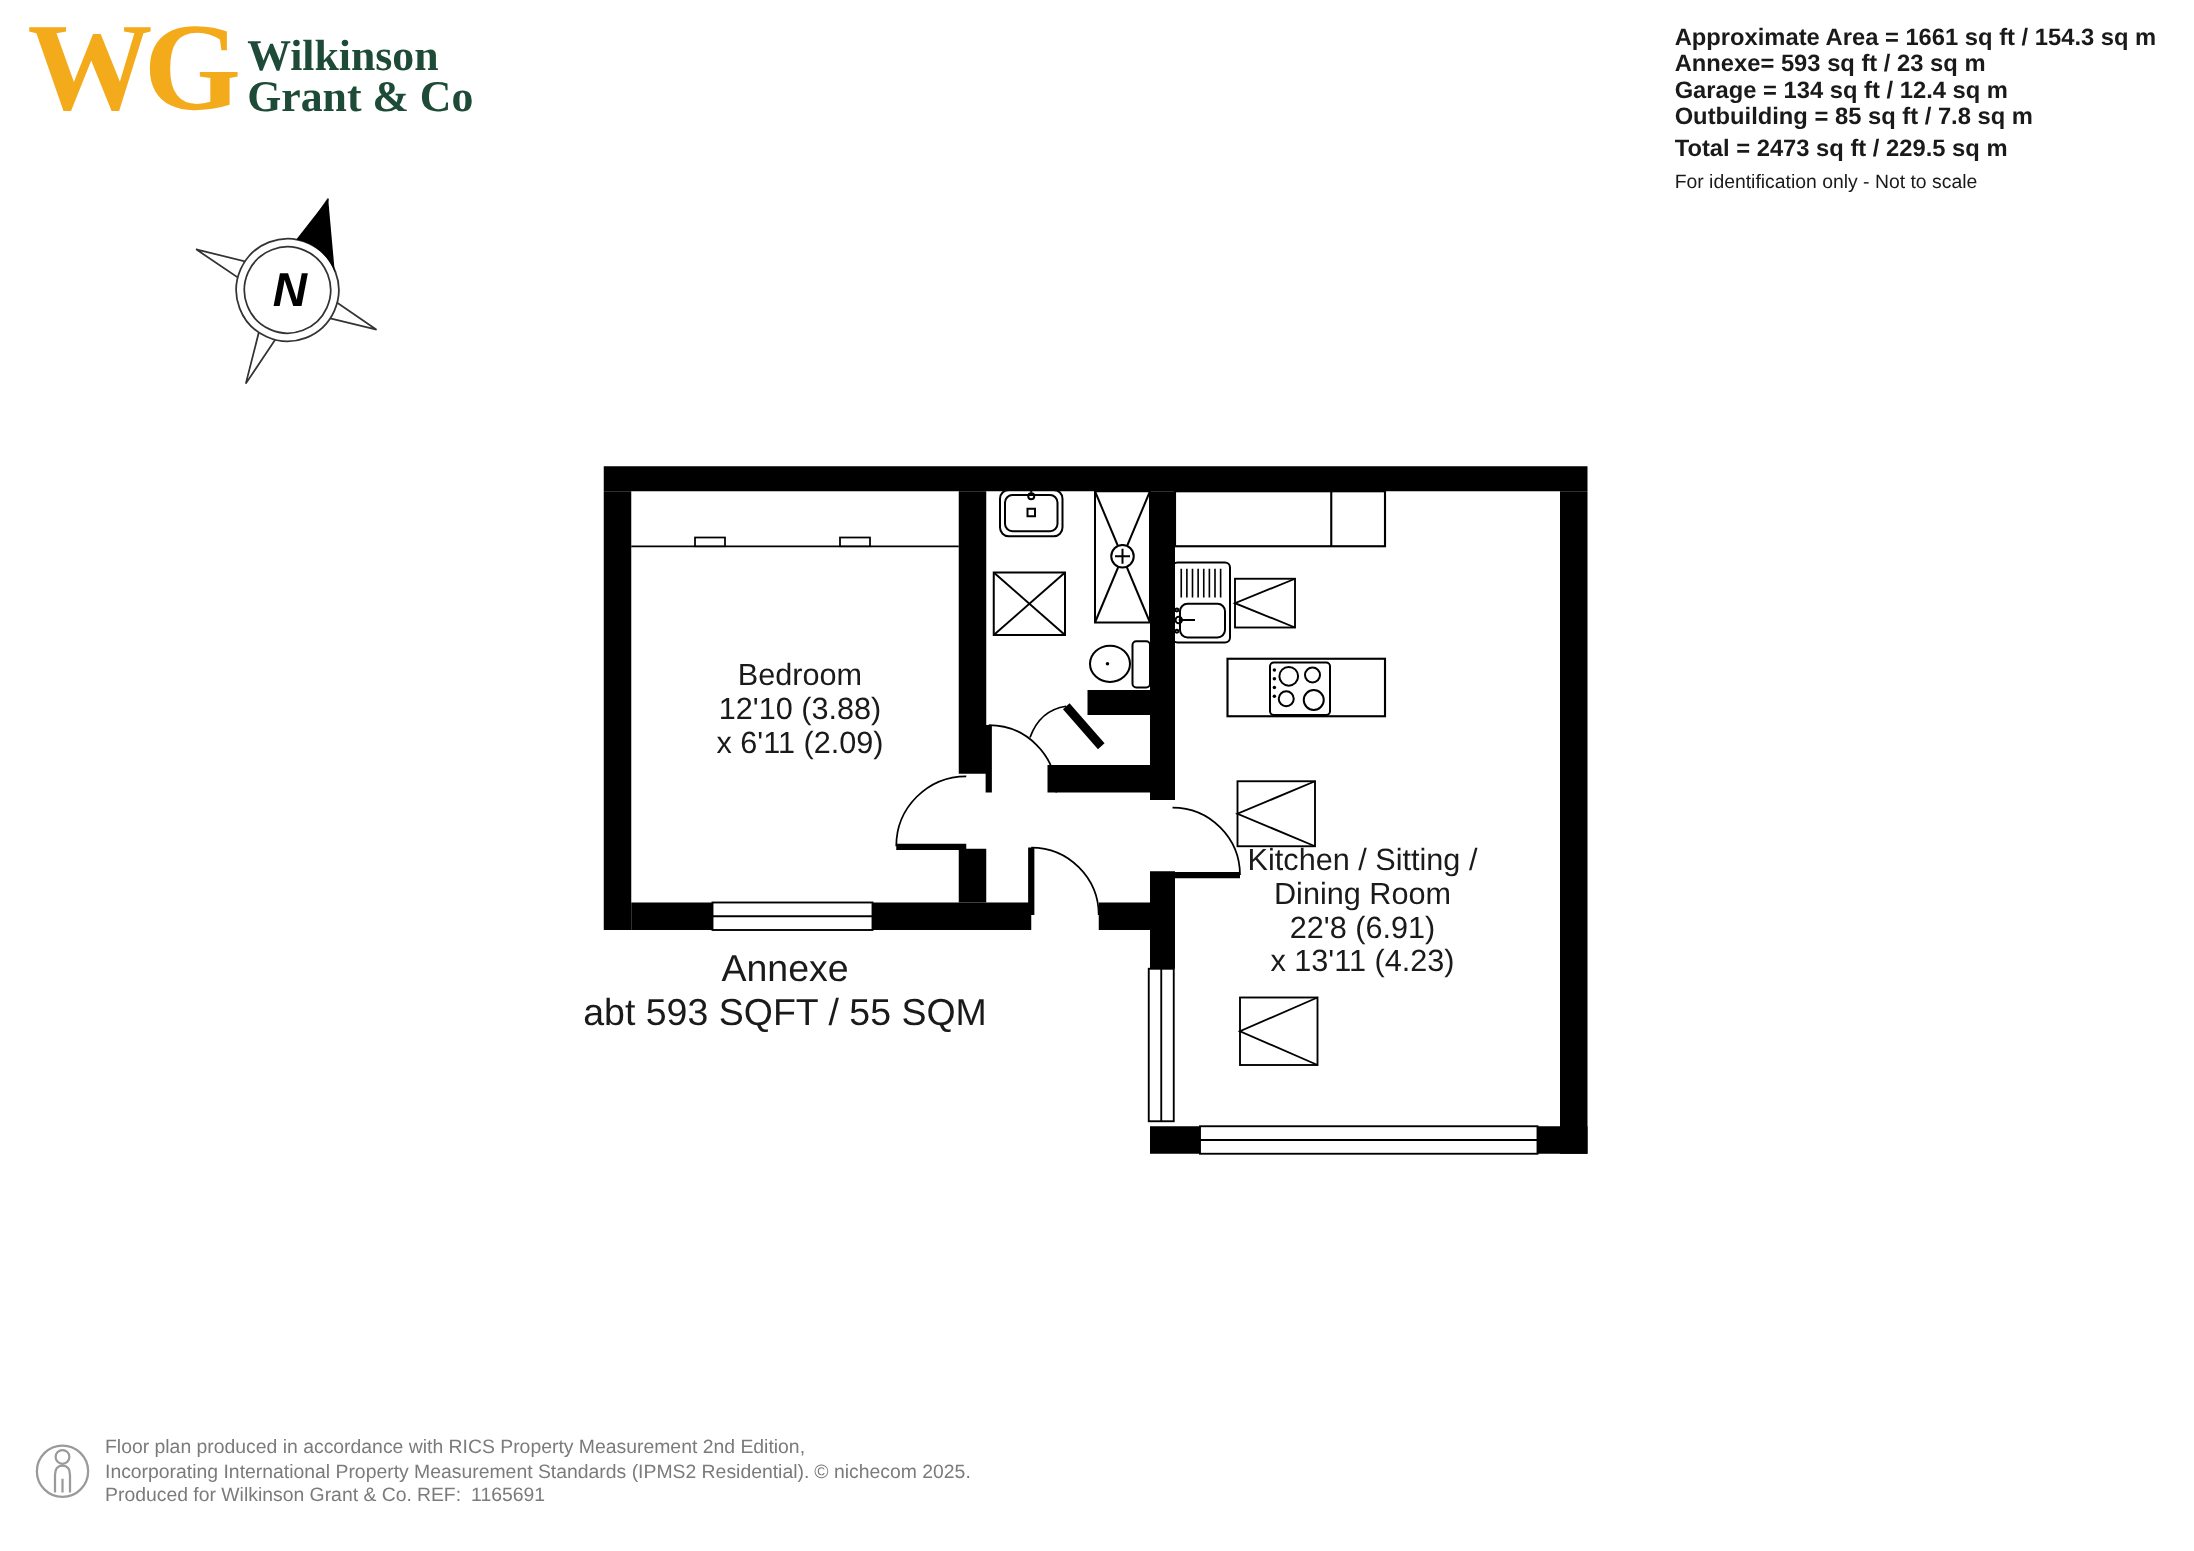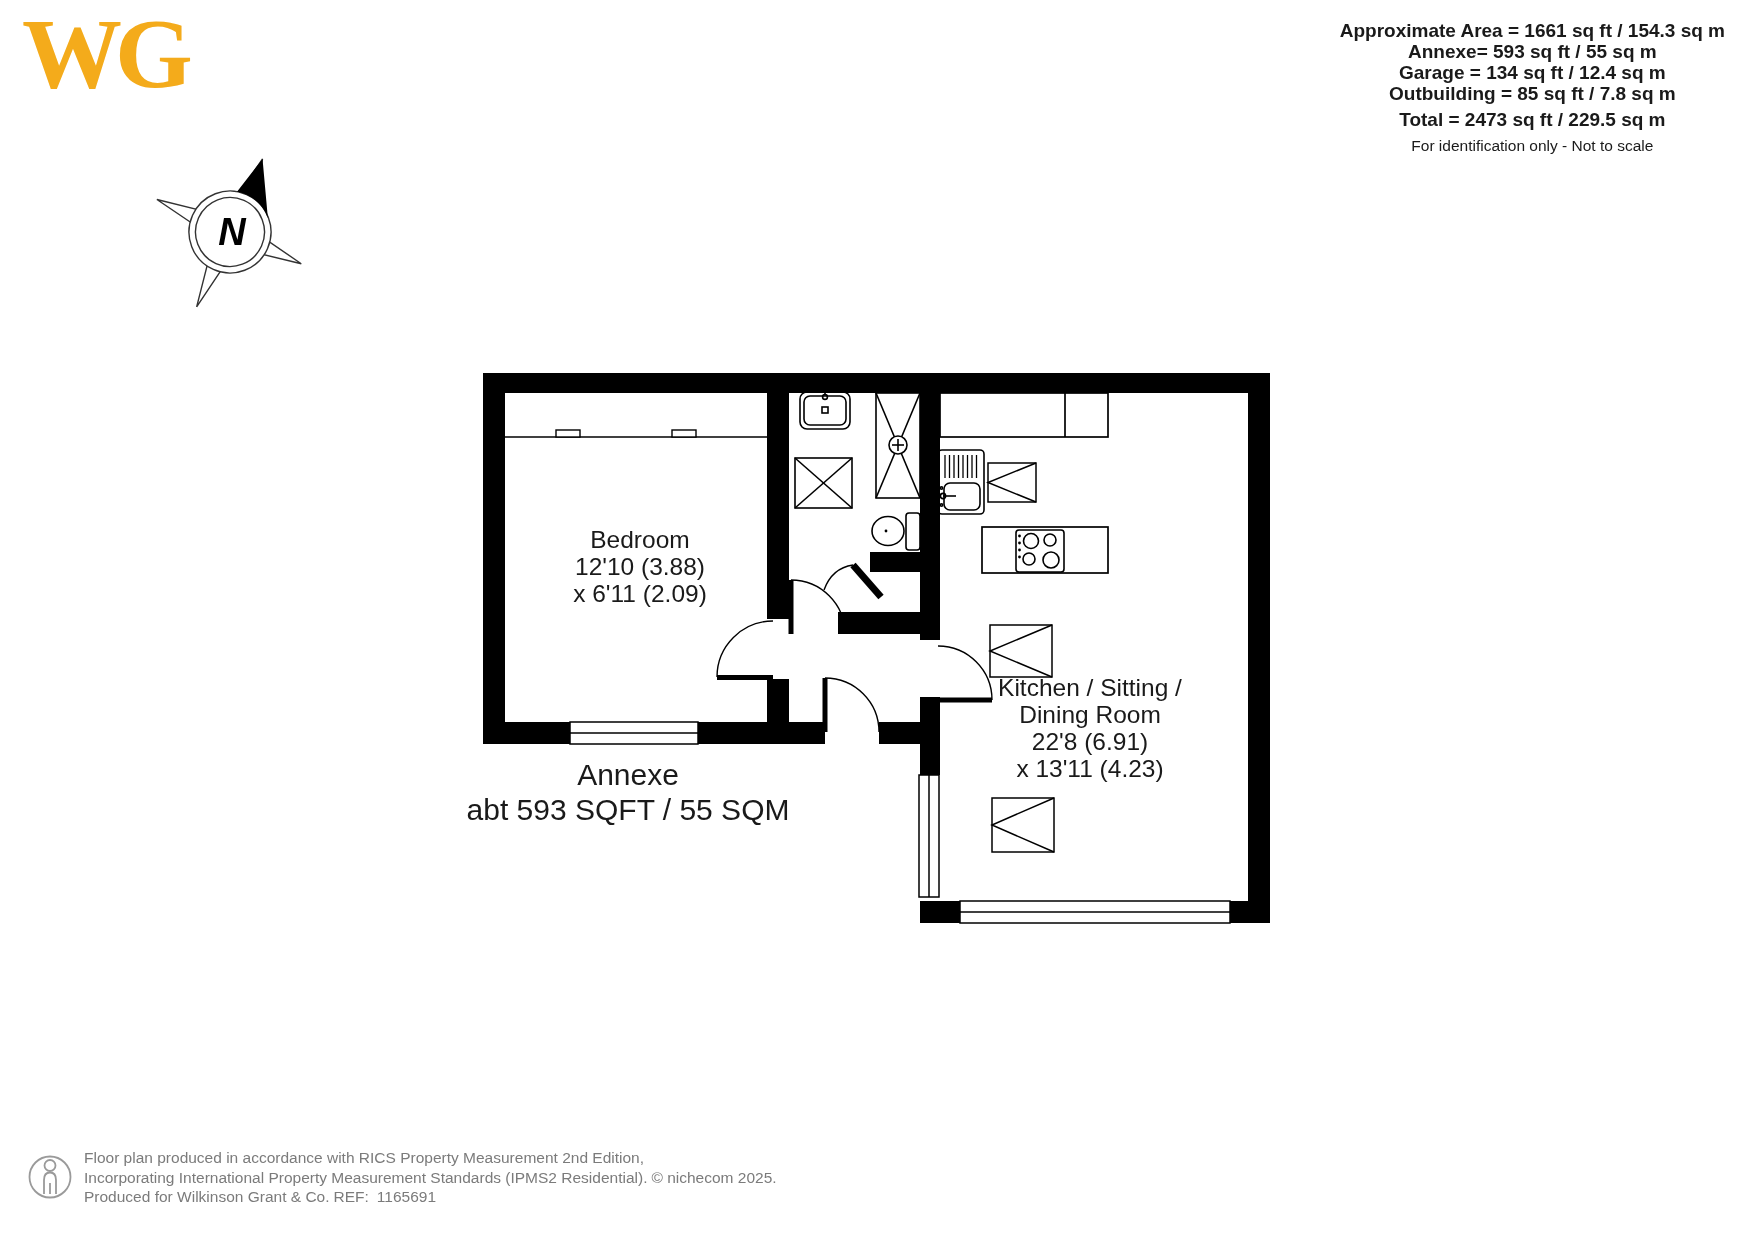--- a/index.html
+++ b/index.html
@@ -7,21 +7,21 @@
        font-family:"Liberation Sans",sans-serif;color:#1a1a1a;}
 
   
   .logo{position:absolute;left:22px;top:14px;display:flex;align-items:flex-end;}
   .logo .wg{font-family:"Liberation Serif",serif;font-weight:bold;font-size:100px;
             line-height:80px;letter-spacing:-7px;color:#F4AB1B;}
   .logo .names{margin-left:12px;margin-top:14px;font-family:"Liberation Serif",serif;
                font-weight:bold;color:#1E4B37;font-size:35px;line-height:33px;}
 
   
-  .area-summary{position:absolute;top:20px;right:30px;text-align:center;}
+  .area-summary{position:absolute;top:20px;right:30px;text-align:left;}
   .area-summary .line{font-size:19px;font-weight:bold;line-height:21px;}
   .area-summary .total{margin-top:5px;}
   .area-summary .note{margin-top:7px;font-size:15.5px;font-weight:normal;}
 
   
   .compass{position:absolute;left:118px;top:118px;}
 
   
   .plan-svg{position:absolute;left:0;top:0;}
 
@@ -34,25 +34,29 @@
   .footer .text{margin-left:10px;color:#7B7B7B;font-size:15.5px;line-height:19.5px;}
   .footer .credit{margin-left:4px;}
   .footer .ref-label{margin-left:4px;}
   .footer .ref-num{margin-left:8px;}
 </style>
 </head>
 <body>
 
 <div class="logo">
   <div class="wg">WG</div>
+  <div class="names">
+    <div>Wilkinson</div>
+    <div>Grant &amp; Co</div>
+  </div>
 </div>
 
 <div class="area-summary">
   <div class="line">Approximate Area = 1661 sq ft / 154.3 sq m</div>
-  <div class="line">Annexe= 593 sq ft / 55 sq m</div>
+  <div class="line">Annexe= 593 sq ft / 23 sq m</div>
   <div class="line">Garage = 134 sq ft / 12.4 sq m</div>
   <div class="line">Outbuilding = 85 sq ft / 7.8 sq m</div>
   <div class="line total">Total = 2473 sq ft / 229.5 sq m</div>
   <div class="note">For identification only - Not to scale</div>
 </div>
 
 <svg class="compass" width="230" height="230" viewBox="0 0 230 230">
   <g transform="translate(112,114)">
     <g transform="rotate(24)" fill="#ffffff" stroke="#333333" stroke-width="1.4">
       <polygon points="0,-80 -11,-18 11,-18"></polygon>

